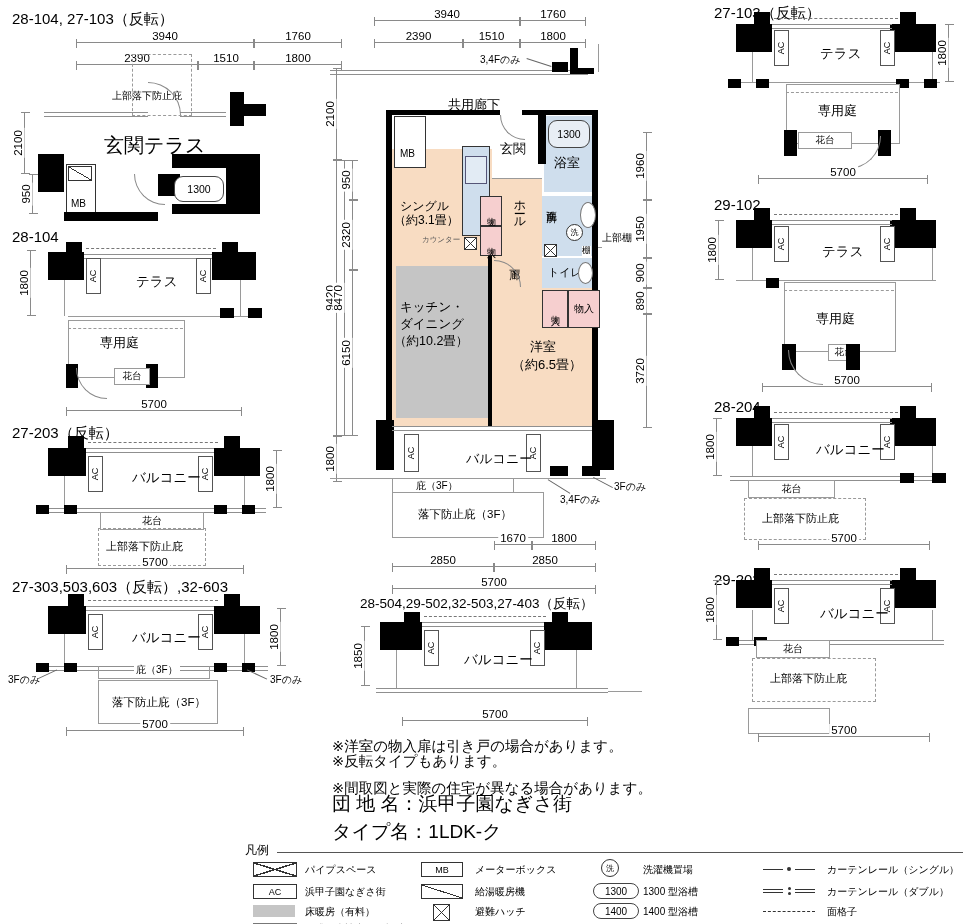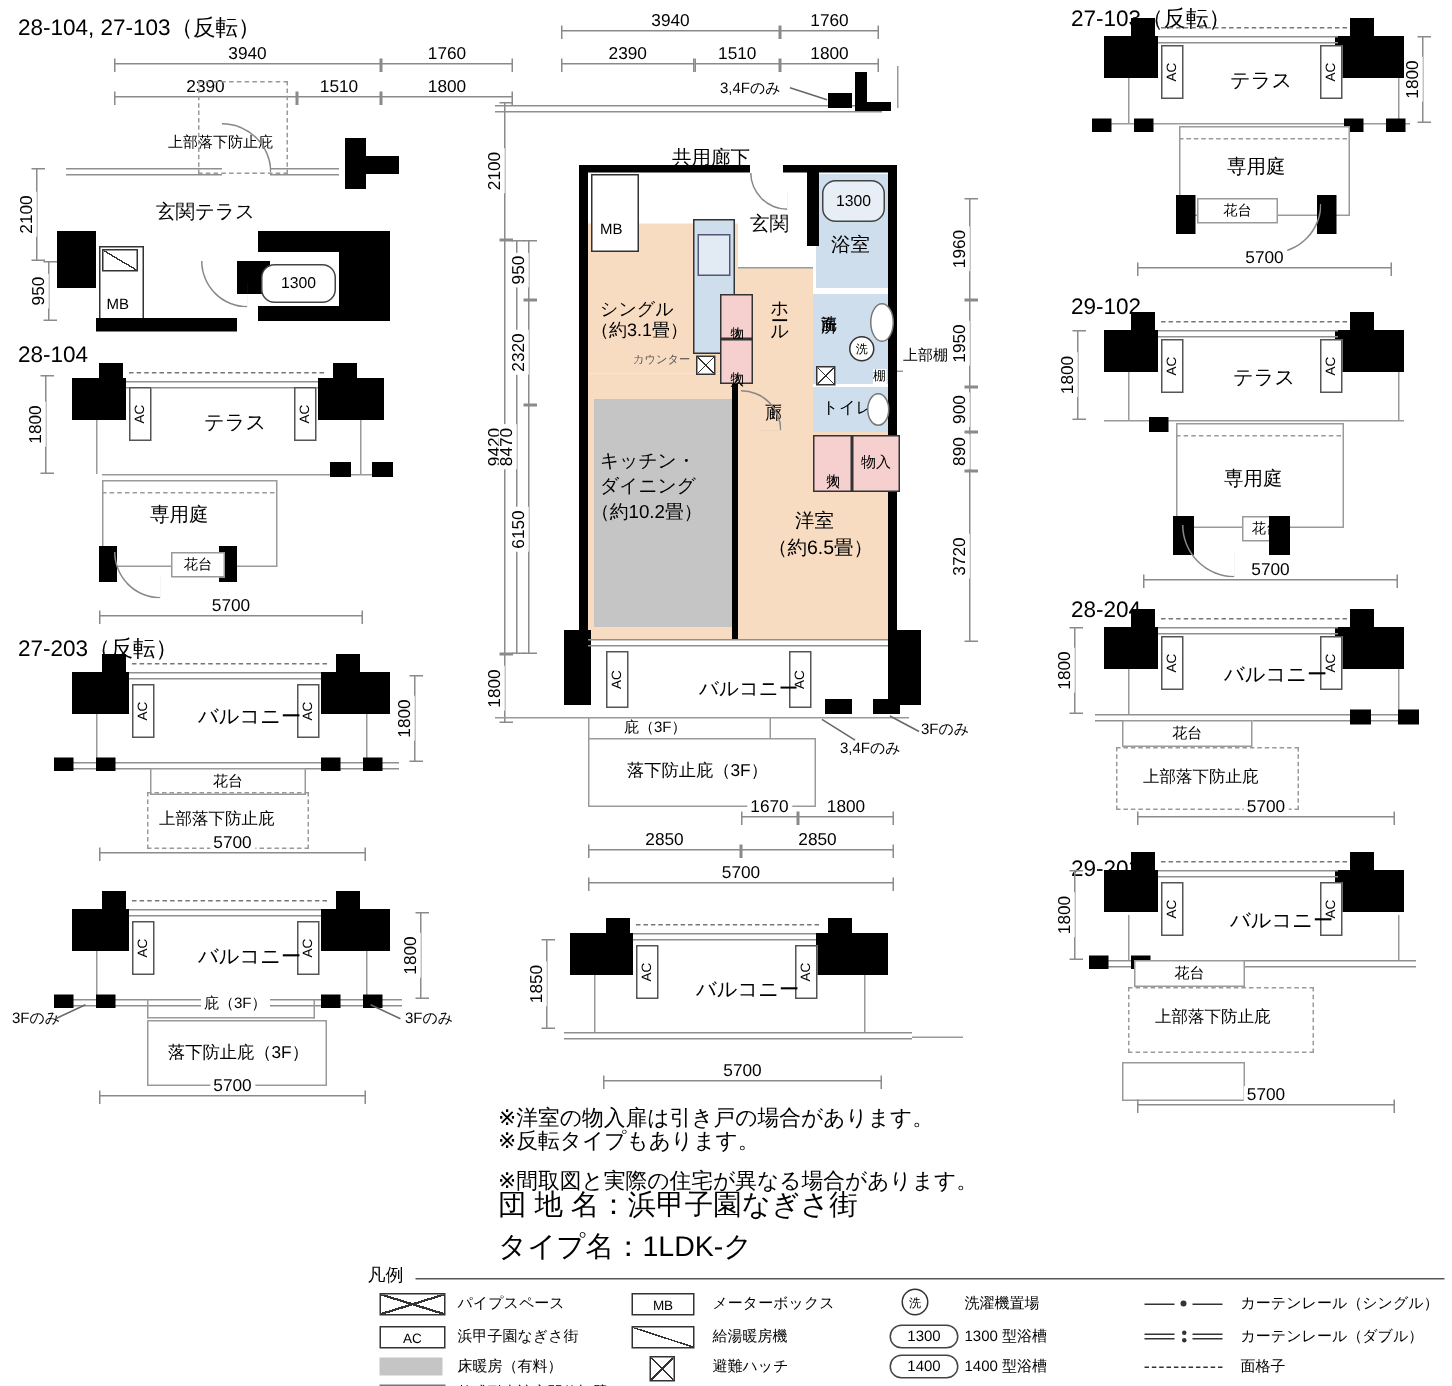--- a/index.html
+++ b/index.html
@@ -85,21 +85,21 @@
     <div class="dimh" style="left:246px;top:58px;width:88px">
         <i class="l"></i>
         <i class="r"></i>
         <b>1800</b>
       </div>
     <div class="t sm10" style="left:104px;top:84px">上部落下防止庇</div>
     <div class="dbox" style="left:124px;top:48px;width:58px;height:60px"></div>
     <div class="rail" style="left:36px;top:106px;width:104px"></div>
     <div class="rail" style="left:172px;top:106px;width:46px"></div>
     <div class="arc-tr" style="left:140px;top:76px;width:32px;height:32px"></div>
-    <div class="t" style="left:96px;top:128px;font-size:13px">玄関テラス</div>
+    <div class="t" style="left:96px;top:128px;font-size:20px">玄関テラス</div>
     <div class="dimv" style="left:16px;top:106px;height:62px">
         <i class="t"></i>
         <i class="b"></i>
         <b>2100</b>
       </div>
     <div class="dimv" style="left:24px;top:168px;height:40px">
         <i class="t"></i>
         <i class="b"></i>
         <b>950</b>
       </div>
@@ -188,20 +188,21 @@
         <b>1800</b>
       </div>
     <div class="dimh" style="left:58px;top:144px;width:178px">
         <i class="l"></i>
         <i class="r"></i>
         <b>5700</b>
       </div>
   </div>
 
   <div class="p" style="left:8px;top:578px;width:322px;height:164px">
+    <div class="t ttl" style="left:4px;top:0px">27-303,503,603（反転）,32-603</div>
     <div class="ddline" style="left:80px;top:22px;width:130px"></div>
     <div class="wall" style="left:60px;top:16px;width:16px;height:12px"></div>
     <div class="wall" style="left:216px;top:16px;width:16px;height:12px"></div>
     <div class="wall" style="left:40px;top:28px;width:38px;height:28px"></div>
     <div class="wall" style="left:206px;top:28px;width:46px;height:28px"></div>
     <div class="rail" style="left:78px;top:28px;width:128px"></div>
     <div class="acb" style="left:80px;top:36px">
         <span>AC</span>
       </div>
     <div class="acb" style="left:190px;top:36px">
@@ -446,20 +447,21 @@
         <b>2850</b>
       </div>
     <div class="dimh" style="left:62px;top:584px;width:204px">
         <i class="l"></i>
         <i class="r"></i>
         <b>5700</b>
       </div>
   </div>
 
   <div class="p" style="left:352px;top:596px;width:306px;height:140px">
+    <div class="t" style="left:8px;top:0px;font-size:13.5px">28-504,29-502,32-503,27-403（反転）</div>
     <div class="ddline" style="left:72px;top:20px;width:122px"></div>
     <div class="wall" style="left:52px;top:16px;width:16px;height:12px"></div>
     <div class="wall" style="left:200px;top:16px;width:16px;height:12px"></div>
     <div class="wall" style="left:28px;top:26px;width:42px;height:28px"></div>
     <div class="wall" style="left:192px;top:26px;width:48px;height:28px"></div>
     <div class="rail" style="left:70px;top:26px;width:122px"></div>
     <div class="acb" style="left:72px;top:34px">
         <span>AC</span>
       </div>
     <div class="acb" style="left:178px;top:34px">

